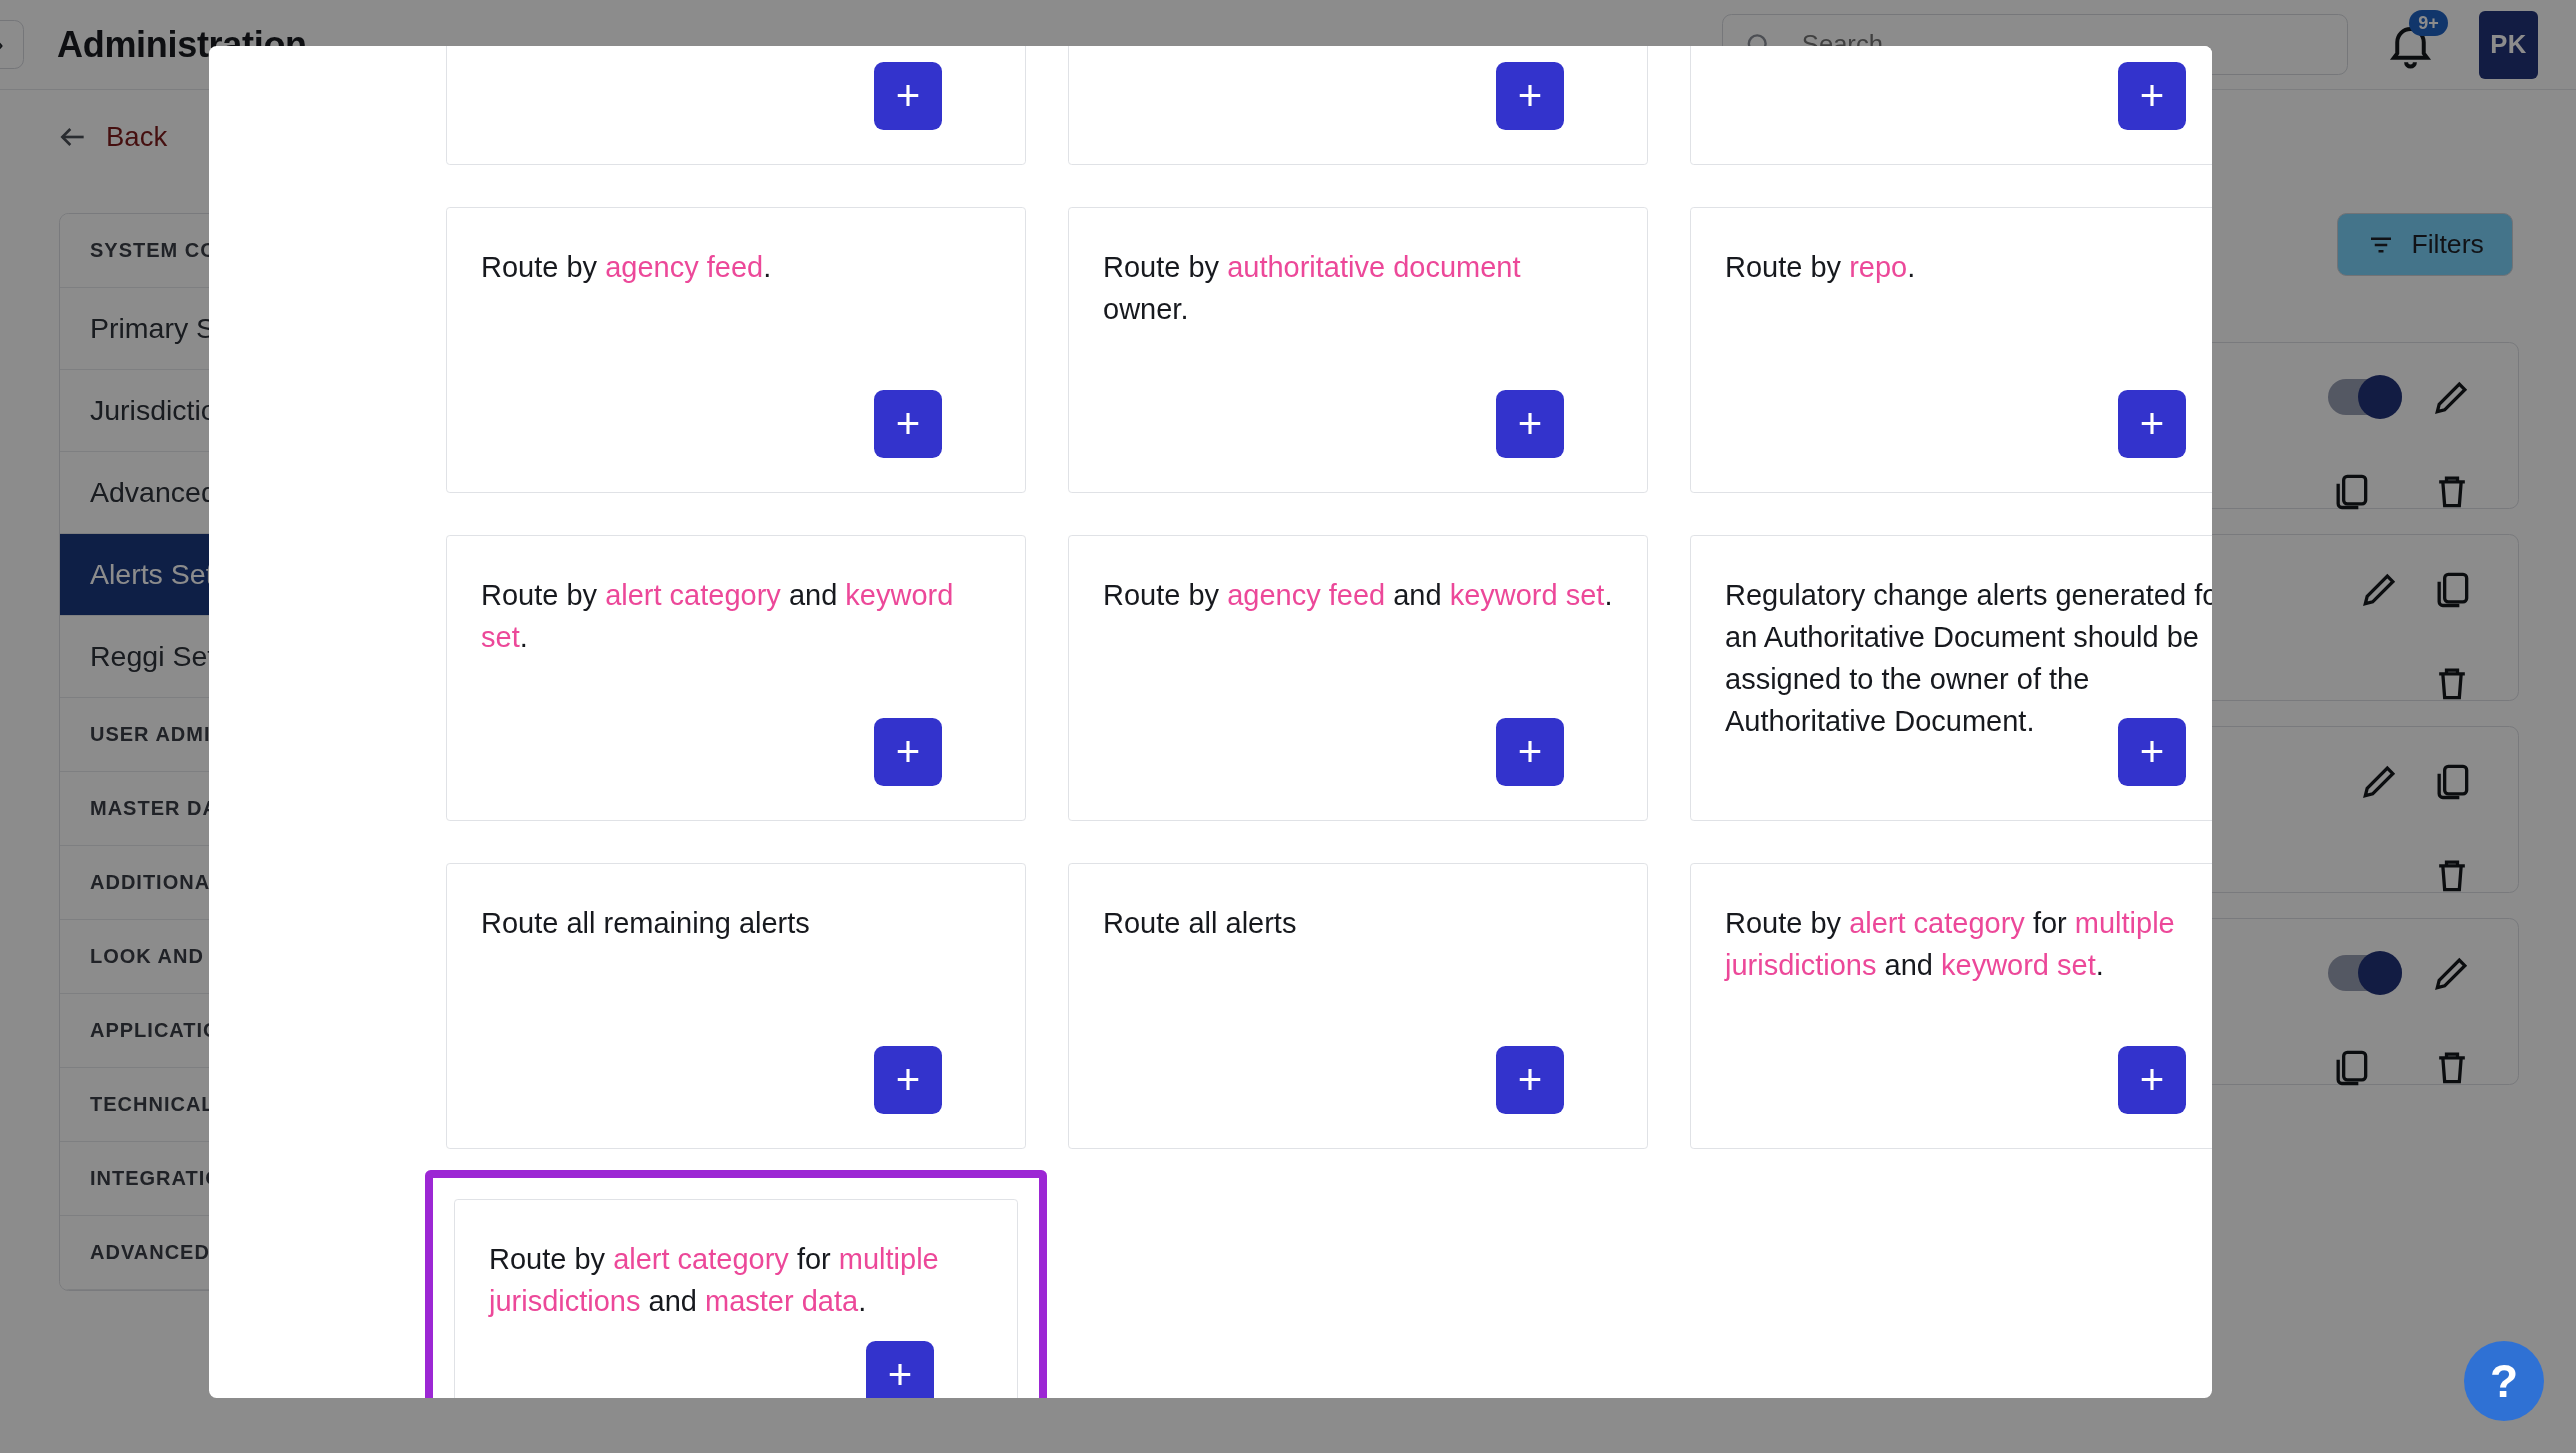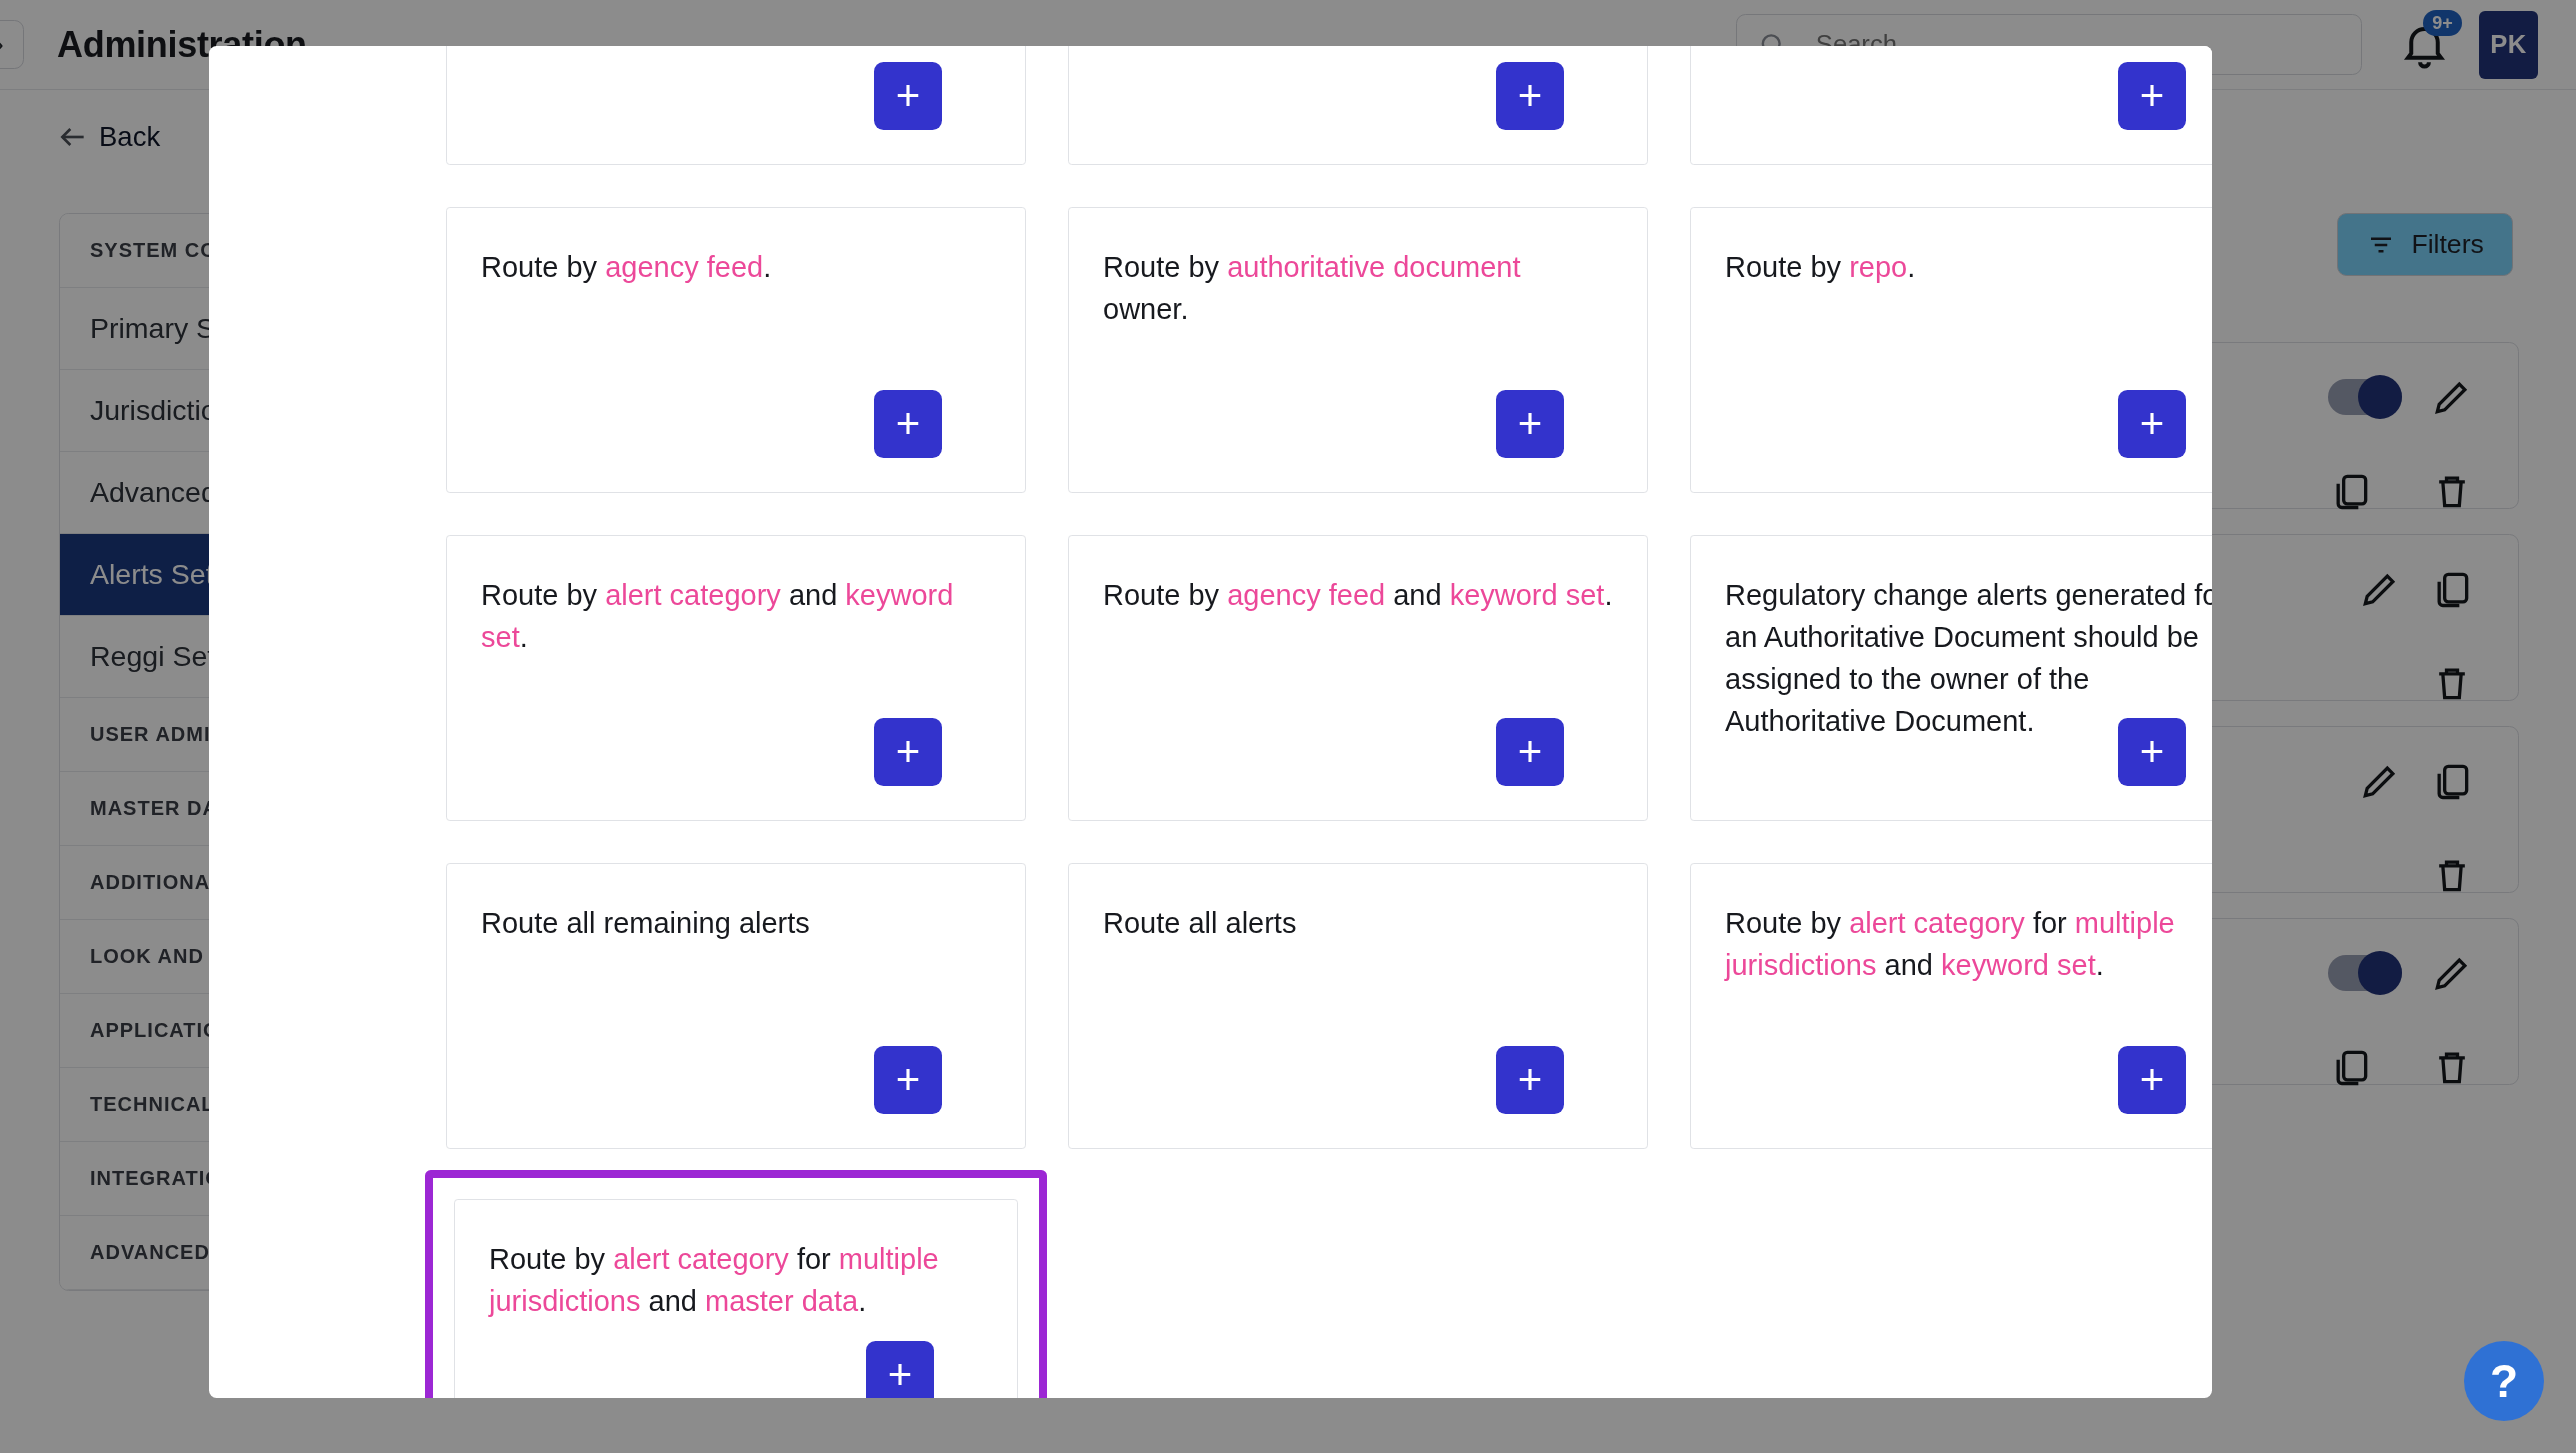--- a/index.html
+++ b/index.html
@@ -52,30 +52,30 @@
   }
   .bell-wrap { position: relative; margin-left: 36px; width: 53px; height: 53px; }
   .bell-badge {
     position: absolute; top: -7.6px; right: -11.4px;
     background: #1f63c4; color: #fff;
     border-radius: 948px; font-size: 18px; font-weight: 600;
     padding: 3.8px 9.5px; line-height: 1;
   }
   .avatar {
     width: 59px; height: 68px; border-radius: 6px;
-    background: #22337a; color: #fff; margin-left: 28px;
+    background: #22337a; color: #fff; margin-left: 42px;
     display: flex; align-items: center; justify-content: center;
     font-size: 25.6px; font-weight: 600; letter-spacing: 0.5px;
   }
 
   
   .back-row {
     position: absolute; top: 121px; left: 57px;
-    display: flex; align-items: center; gap: 10px;
-    font-size: 27.5px; color: #0f172a;
+    display: flex; align-items: center; gap: 17px;
+    font-size: 27.5px; color: #7f1d1d;
   }
 
   
   .settings-panel {
     position: absolute; top: 213px; left: 59px; width: 730px;
     border: 0.9px solid #dcdee3; border-radius: 9.5px;
     background: #fff; overflow: hidden;
   }
   .sp-section {
     padding: 25px 30px; font-size: 20px; font-weight: 700;

